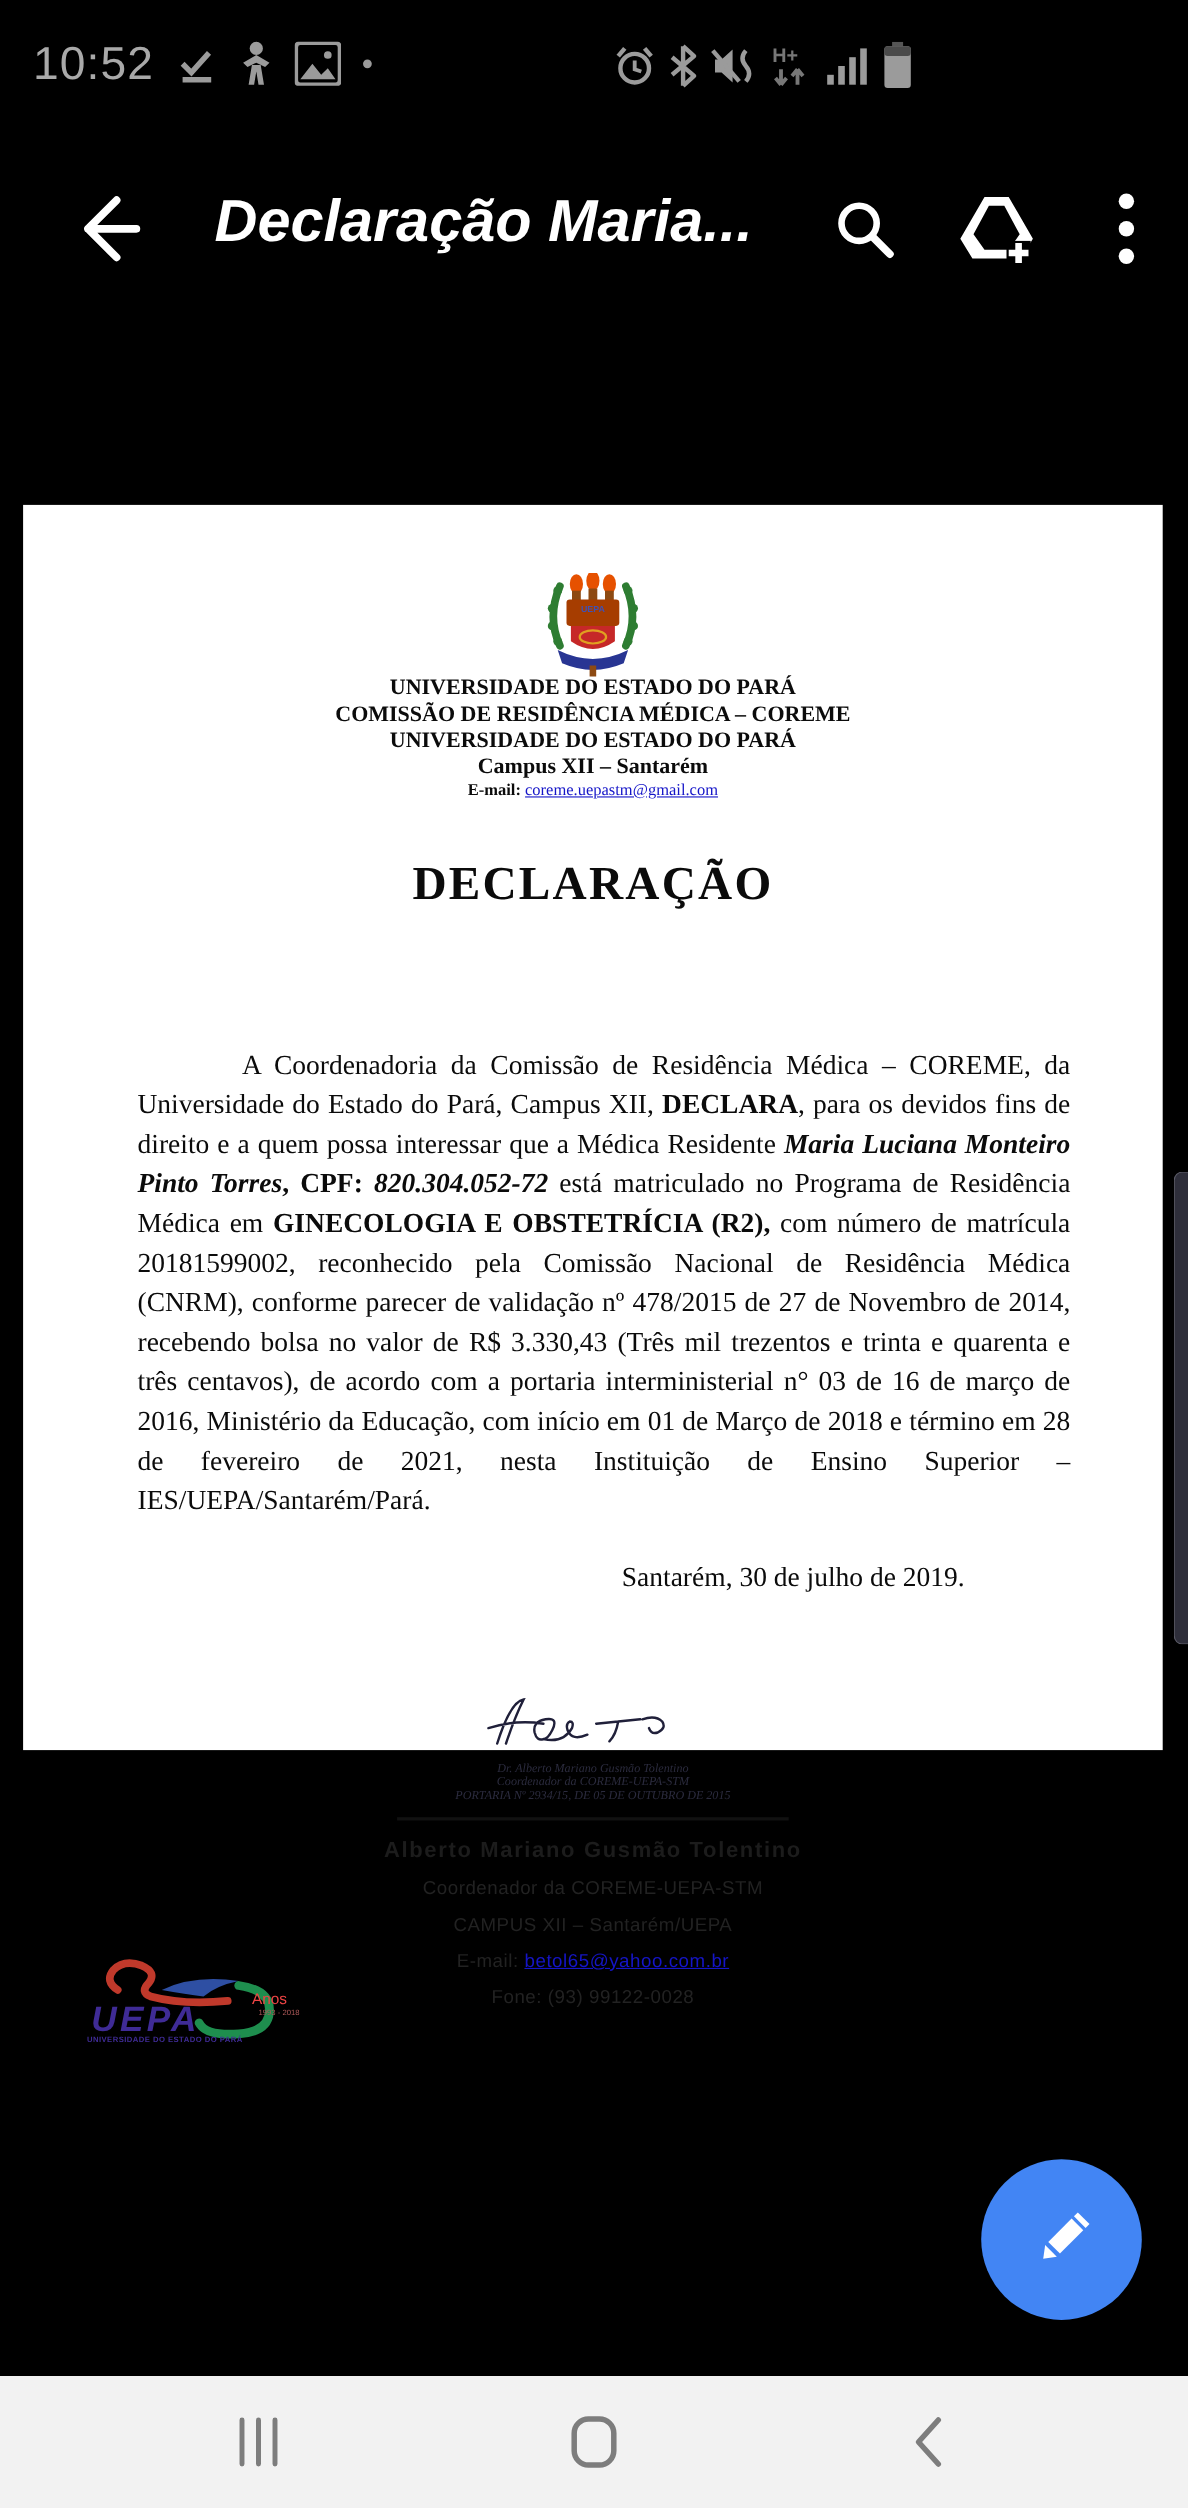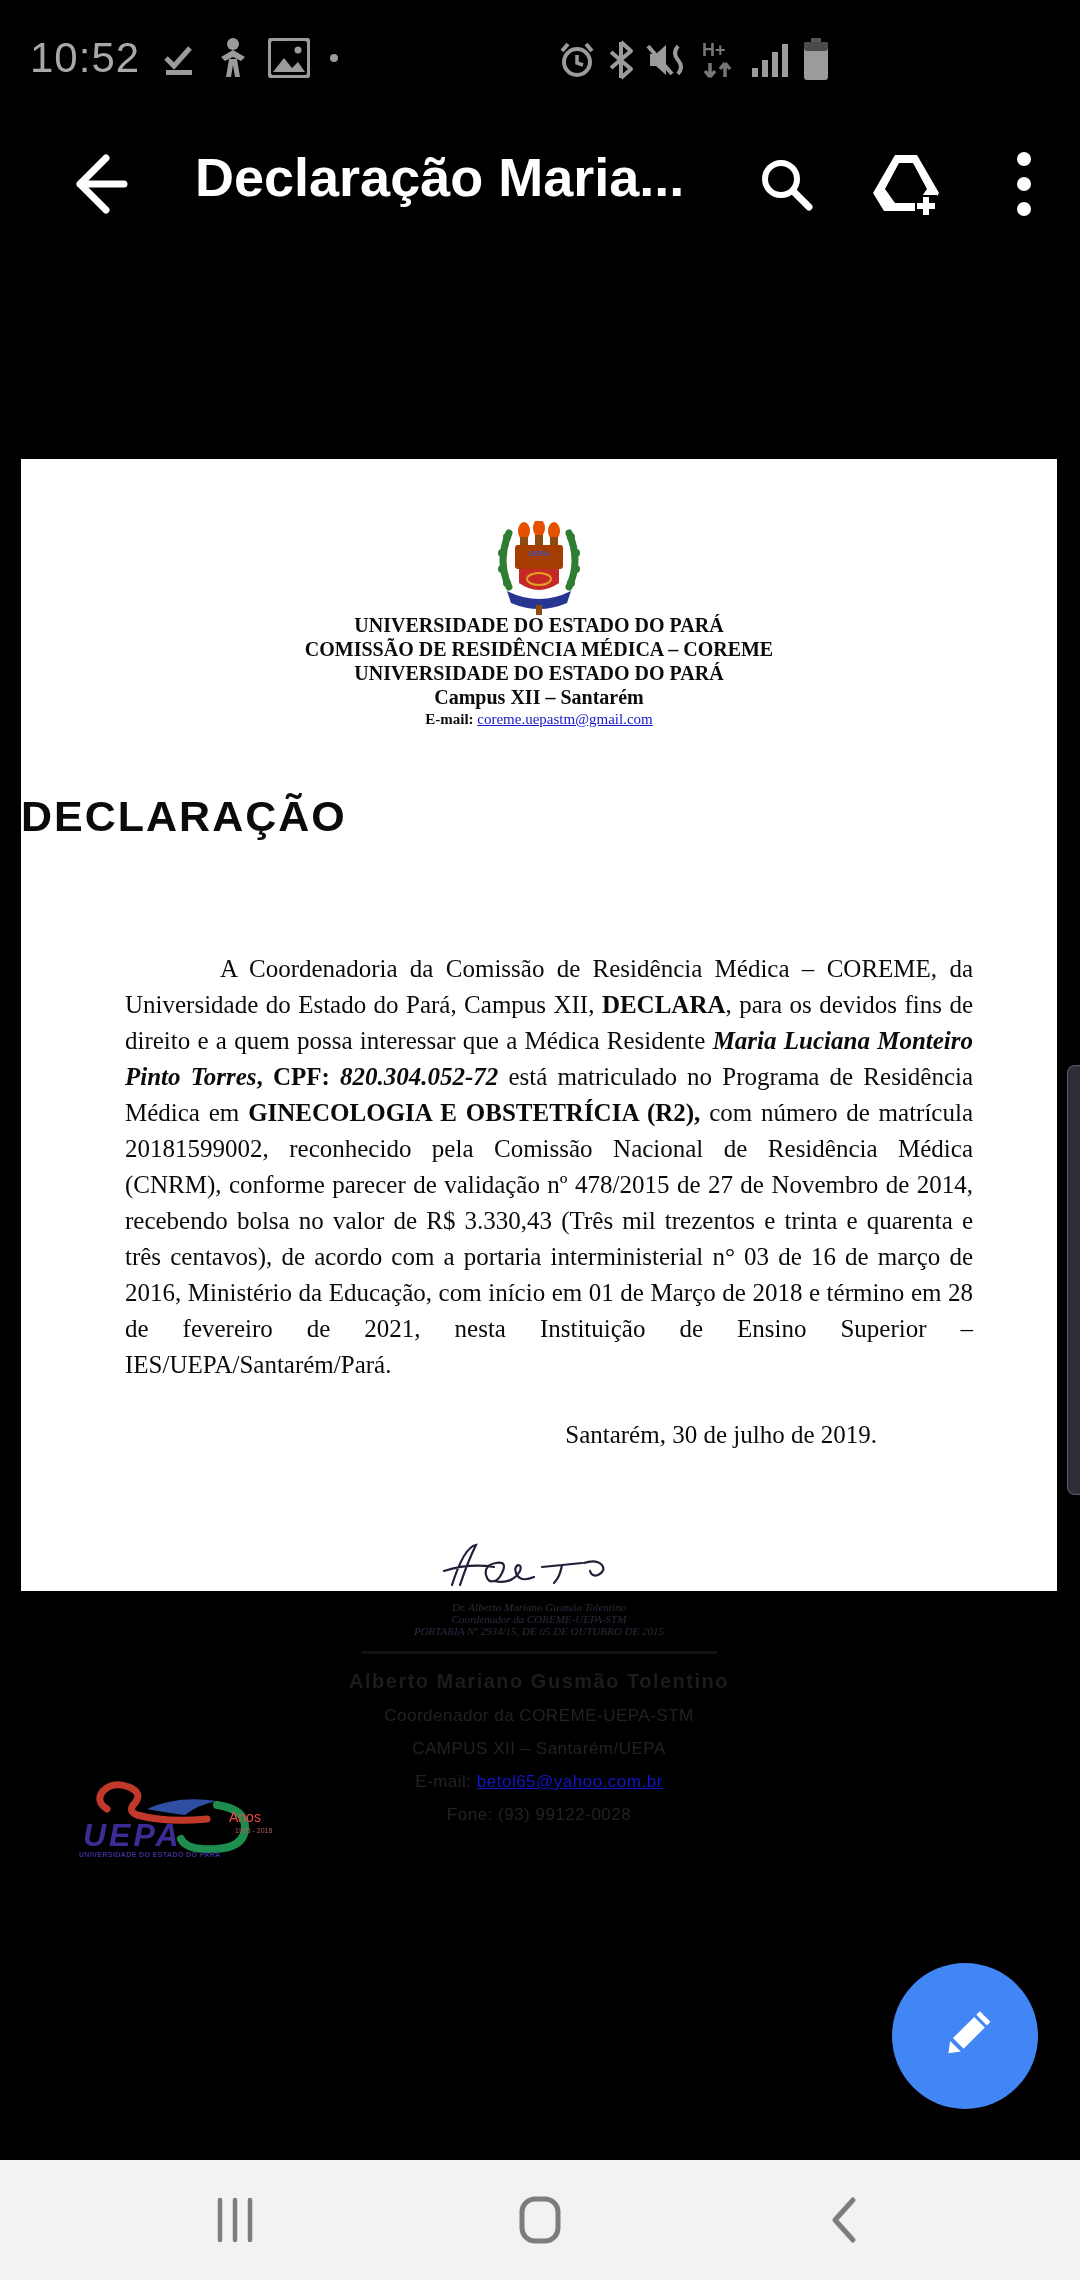--- a/index.html
+++ b/index.html
@@ -11,21 +11,21 @@
   }
 
   
   .status-bar { position:absolute; top:12px; left:0; width:1080px; height:90px; }
   .sb-left { position:absolute; left:30px; top:22px; display:flex; align-items:center; gap:18px; }
   .sb-time { color:#a9a9a9; font-size:42px; font-weight:400; letter-spacing:1px; }
   .sb-right { position:absolute; left:558px; top:26px; display:flex; align-items:center; gap:12px; }
   .sb-icon svg { display:block; }
 
   
-  .app-bar { position:absolute; top:112px; left:0; width:872px; height:140px; display:flex; align-items:center; }
+  .app-bar { position:absolute; top:136px; left:0; width:872px; height:140px; display:flex; align-items:center;font-style:italic; }
   .ab-back { position:absolute; left:58px; top:32px; width:80px; height:80px; }
   .ab-title {
     position:absolute; left:195px; top:34px; width:520px;
     color:#fff; font-size:54px; font-weight:700;
     white-space:nowrap; overflow:hidden;
   }
   .ab-action { position:absolute; top:34px; width:76px; height:76px; display:flex; align-items:center; justify-content:center; }
   .ab-search { left:748px; }
   .ab-drive { left:868px; }
   .ab-more { left:986px; }
@@ -35,22 +35,22 @@
     position:absolute; left:21px; top:459px; width:1036px; height:1132px;
     background:#fff; color:#0b0b0b;
   }
   .crest { position:absolute; left:50%; top:62px; transform:translateX(-50%); }
   .doc-header { position:absolute; top:154px; left:0; width:100%; text-align:center;
     font-family:"Liberation Serif", serif; font-weight:bold; font-size:20px; line-height:24px; }
   .doc-header .hline { white-space:nowrap; }
   .doc-email { font-size:15px; font-weight:bold; line-height:20px; }
   .doc-email a, .sig-email a { color:#1515c8; text-decoration:underline; font-weight:normal; }
   .doc-title {
-    position:absolute; top:320px; left:0; width:100%; text-align:left;
-    font-family:Liberation Sans, sans-serif; font-weight:900; font-size:43px; letter-spacing:2px;margin-top:13px;
+    position:absolute; top:320px; left:0; width:100%; text-align:center;
+    font-family:Liberation Serif, serif; font-weight:900; font-size:43px; letter-spacing:2px;
   }
   .doc-body {
     position:absolute; top:492px; left:104px; width:848px;
     font-family:"Liberation Serif", serif; font-size:25px; line-height:36px;
     text-align:justify; text-indent:95px;
   }
   .doc-date {
     position:absolute; top:962px; right:180px;
     font-family:"Liberation Serif", serif; font-size:25px;
   }

